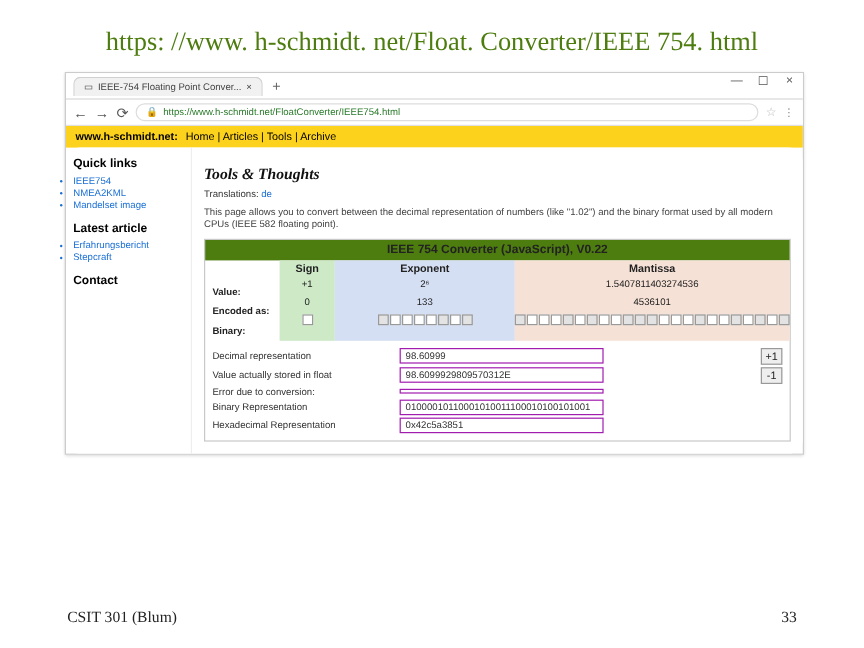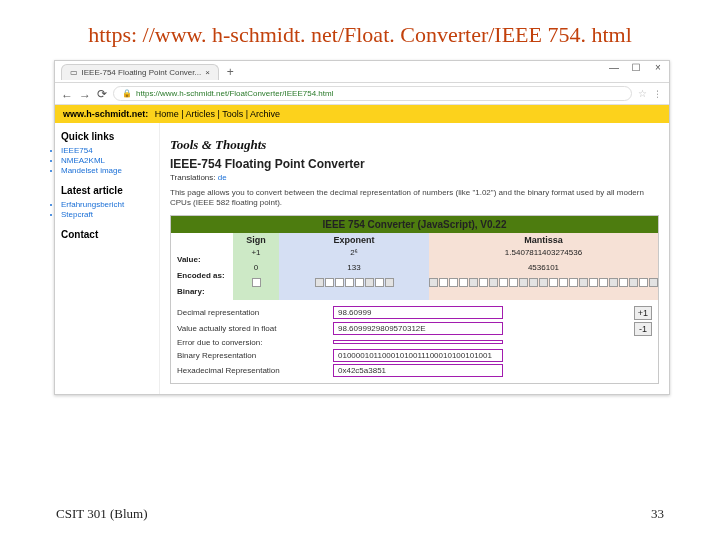--- a/index.html
+++ b/index.html
@@ -1,17 +1,17 @@
 <!DOCTYPE html>
 <html><head>
 <meta charset="utf-8">
 <style>
   *{box-sizing:border-box;margin:0;padding:0;}
   body{width:720px;height:540px;background:#fff;font-family:Arial,sans-serif;font-size:11px;color:#222;position:relative;}
-  .url-heading{font-family:"Times New Roman",serif;font-size:22px;text-align:center;padding:22px 0 12px;color:#c2410c;}
+  .url-heading{font-family:"Times New Roman",serif;font-size:22px;text-align:center;padding:22px 0 12px;color:#4d7c0f;}
   .browser{margin:0 50px 0 54px;border:1px solid #ccc;box-shadow:0 1px 3px rgba(0,0,0,.2);}
   .titlebar{height:22px;background:#fff;border-bottom:1px solid #d8d8d8;display:flex;align-items:center;font-size:9px;position:relative;}
   .tab{display:flex;align-items:center;gap:4px;background:#f1f1f1;border:1px solid #d0d0d0;border-bottom:none;padding:3px 8px;margin-left:6px;font-size:8px;color:#444;border-radius:6px 6px 0 0;}
   .plus{margin-left:8px;color:#666;font-size:12px;}
   .win-ctrl{position:absolute;right:4px;top:1px;display:flex;gap:8px;color:#555;font-size:10px;}
   .win-ctrl span{width:14px;text-align:center;}
   .addrbar{height:22px;display:flex;align-items:center;gap:6px;padding:0 6px;background:#fff;border-bottom:1px solid #e0e0e0;font-size:9px;color:#555;}
   .addr-input{flex:1;border:1px solid #ddd;border-radius:11px;padding:2px 8px;font-size:8px;color:#2a7a2a;display:flex;align-items:center;gap:4px;}
   .lock{color:#2a7a2a;font-size:8px;}
   .nav-arrow{font-size:12px;color:#555;}
@@ -104,21 +104,20 @@
           <li>Erfahrungsbericht</li>
           <li>Stepcraft</li>
         </ul>
       </div>
       <div class="sec">
           <h4>Contact</h4>
         </div>
     </div>
     <div class="main">
       <div class="main-title">Tools &amp; Thoughts</div>
-      <div class="sub-title">IEEE-754 Floating Point Converter</div>
       <div class="trans">
         <span>Translations:</span>
         <a>de</a>
       </div>
       <div class="blurb">This page allows you to convert between the decimal representation of numbers (like "1.02") and the binary format used by all modern CPUs (IEEE 582 floating point).</div>
 
       <div class="conv-box">
         <div class="conv-head">IEEE 754 Converter (JavaScript), V0.22</div>
         <div class="fields-row">
           <div class="lab-col">

